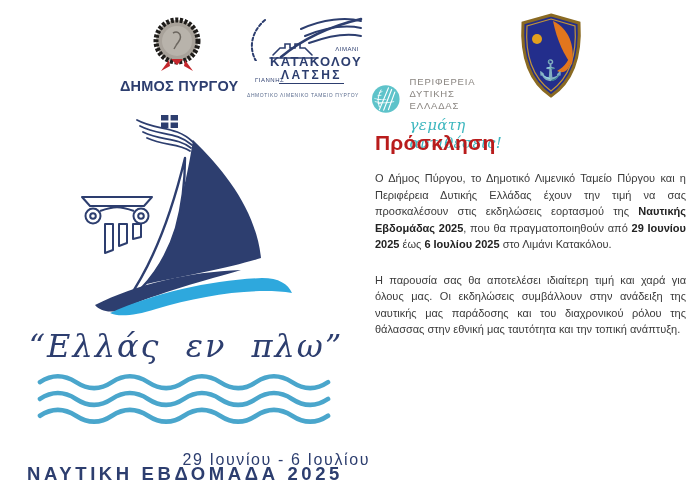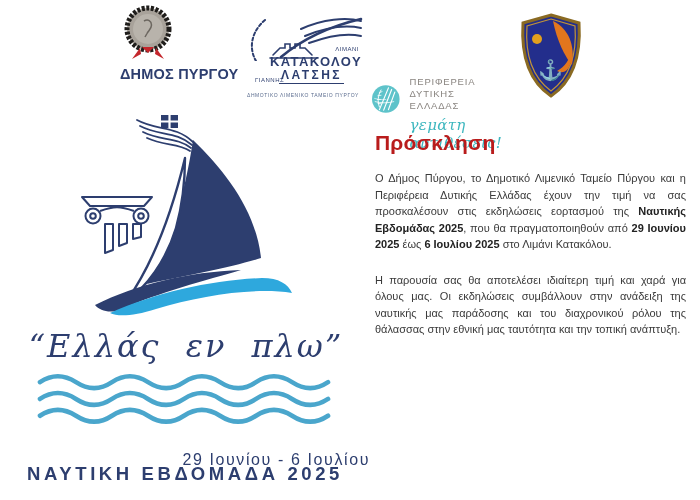--- a/index.html
+++ b/index.html
@@ -2,21 +2,21 @@
 <html style="--navy: #2d3e6f; --wave-fill: #2ea8dd; --wave-line: #4aa6cc; --teal: #5ec3ca; --teal-dark: #3eb7bf; --red: #c4262c; --shield-blue: #232e8c; --shield-border: #8a6a22; --gold: #d8a12b; --orange: #e2761d;"><head>
 <meta charset="utf-8">
 <style>
   html,body { margin:0; padding:0; background:#fff; }
   .page {
     position:relative; width:700px; height:500px; background:#ffffff;
     overflow:hidden; font-family:"Liberation Sans", sans-serif;
   }
   
   .logo { position:absolute; }
-  .logo-pyrgos { left:120px; top:3px; width:114px; }
+  .logo-pyrgos { left:120px; top:15px; width:114px; text-align:center; }
   .pyrgos-label { margin-top:1px; font-size:14.5px; font-weight:bold; color:var(--navy); letter-spacing:.2px; white-space:nowrap; }
 
   .logo-latsis { left:243px; top:15px; width:120px; height:88px; }
   .latsis-art { position:absolute; left:0; top:0; }
   .t-limani   { position:absolute; right:4px;  top:31px; font-size:6px;   color:var(--navy); letter-spacing:.5px; }
   .t-katakolou{ position:absolute; right:1px;  top:39px; font-size:13px; color:var(--navy); letter-spacing:1.4px; font-weight:600; }
   .t-giannis  { position:absolute; left:12px;  top:62px; font-size:6px;   color:var(--navy); letter-spacing:.5px; }
   .t-latsis   { position:absolute; left:36px;  top:53px; font-size:12px; color:var(--navy); letter-spacing:2.5px; font-weight:600;
                 border-bottom:1.2px solid var(--navy); padding:0 2px 1px 2px; }
   .t-latsis-sub{ position:absolute; left:0; right:0; top:77px; font-size:5px; color:#5d6e90; letter-spacing:.6px; text-align:center; }

